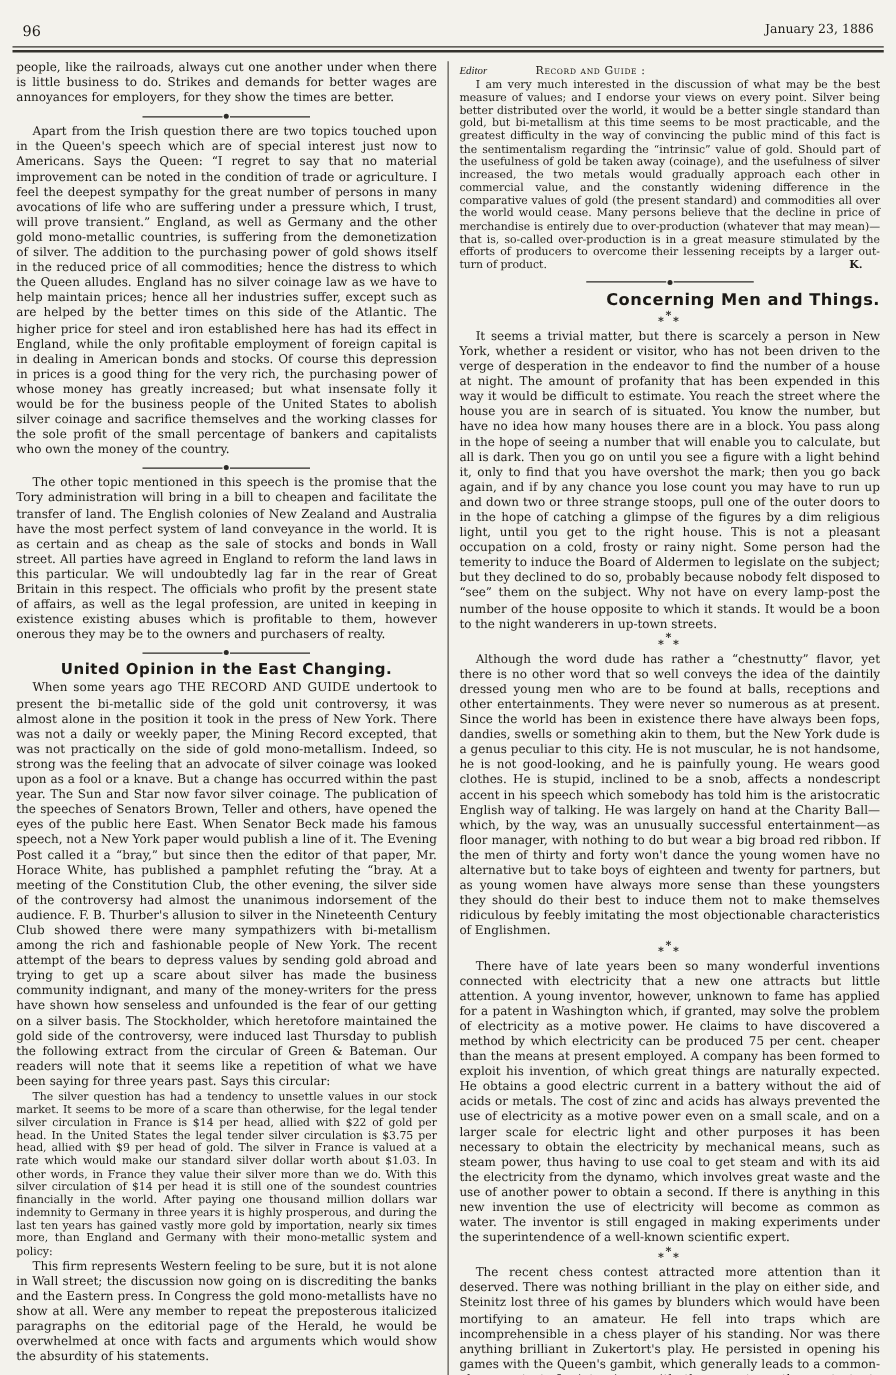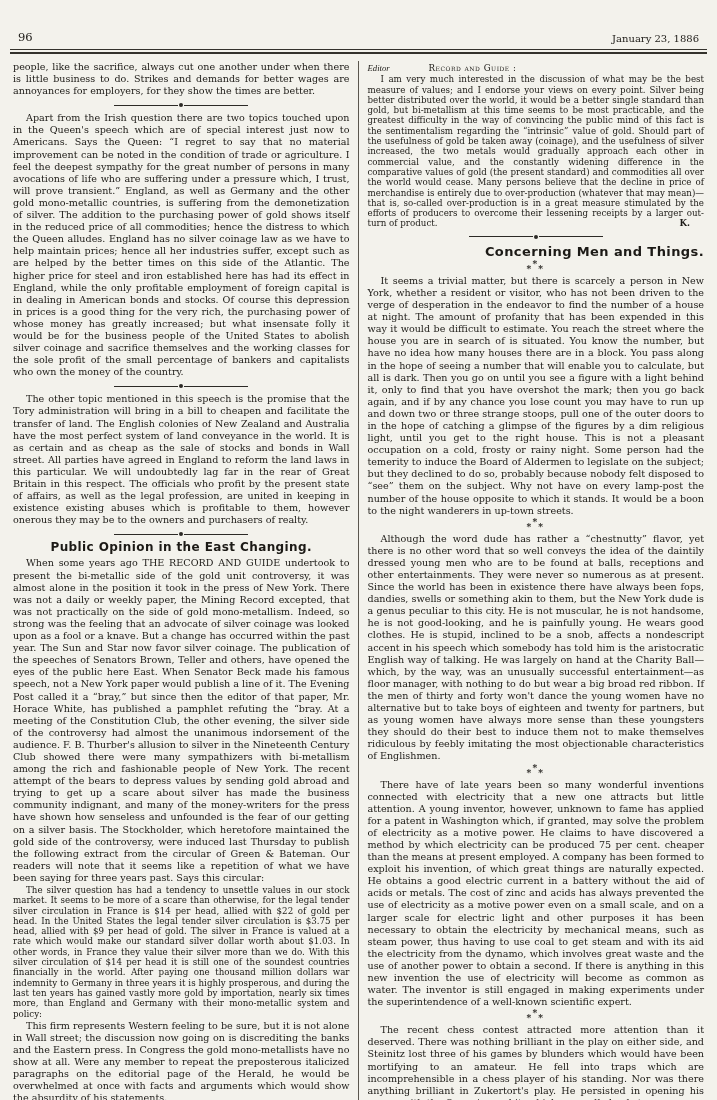--- a/index.html
+++ b/index.html
@@ -3,21 +3,21 @@
 <meta charset="utf-8">
 <style>
   html,body { margin:0; padding:0; background:#dddbd5; }
   .page {
     width:717px; height:1100px; margin:0 auto; overflow:hidden; position:relative;
     background:#f3f2ec;
     color:#1c1a16;
     font-family:"DejaVu Serif","Liberation Serif",serif;
   }
   
-  .header { display:flex; align-items:flex-end; justify-content:space-between; padding:18px 18px 3px 18px;margin-top:12px; }
+  .header { display:flex; align-items:flex-start; justify-content:space-between; padding:18px 18px 3px 18px; }
   .pageno { font-size:11.5px; width:90px; }
   .masthead { font-size:21px; letter-spacing:1px; text-align:center; flex:1; }
   .issue-date { font-size:10px; font-weight:normal; width:90px; text-align:right; }
   .head-rule { margin:2px 10px 0 10px; height:2px; border-top:1px solid #34322c; border-bottom:2px solid #34322c; }
   
   .columns { display:flex; padding:7px 13px 0 13px; height:1055px; overflow:hidden; }
   .col { width:339px; text-align:justify; font-size:9.6px; line-height:12.1px; }
   .col-left  { padding-right:8px; border-right:1px solid #5a564e; }
   .col-right { padding-left:9px; }
   p { margin:0 0 1px 0; }
@@ -49,21 +49,21 @@
   <div class="header">
     <div class="pageno">96</div>
     <div class="issue-date">January 23, 1886</div>
   </div>
   <div class="head-rule"></div>
 
   <div class="columns">
 
     <div class="col col-left">
 
-      <p>people, like the sacrifice, always cut one another under when there is little business to do.  Strikes and demands for better wages are annoyances for employers, for they show the times are better.</p>
+      <p>people, like the railroads, always cut one another under when there is little business to do.  Strikes and demands for better wages are annoyances for employers, for they show the times are better.</p>
 
       <div class="divider">
         <span class="dline"></span>
           <span class="ddot"></span>
           <span class="dline"></span>
       </div>
 
       <p class="ind">Apart from the Irish question there are two topics touched upon in the Queen's speech which are of special interest just now to Americans.  Says the Queen: “I regret to say that no material improvement can be noted in the condition of trade or agriculture. I feel the deepest sympathy for the great number of persons in many avocations of life who are suffering under a pressure which, I trust, will prove transient.”  England, as well as Germany and the other gold mono-metallic countries, is suffering from the demonetization of silver.  The addition to the purchasing power of gold shows itself in the reduced price of all commodities; hence the distress to which the Queen alludes.  England has no silver coinage law as we have to help maintain prices; hence all her industries suffer, except such as are helped by the better times on this side of the Atlantic.  The higher price for steel and iron established here has had its effect in England, while the only profitable employment of foreign capital is in dealing in American bonds and stocks.  Of course this depression in prices is a good thing for the very rich, the purchasing power of whose money has greatly increased; but what insensate folly it would be for the business people of the United States to abolish silver coinage and sacrifice themselves and the working classes for the sole profit of the small percentage of bankers and capitalists who own the money of the country.</p>
 
       <div class="divider">
@@ -73,21 +73,21 @@
       </div>
 
       <p class="ind">The other topic mentioned in this speech is the promise that the Tory administration will bring in a bill to cheapen and facilitate the transfer of land.  The English colonies of New Zealand and Australia have the most perfect system of land conveyance in the world.  It is as certain and as cheap as the sale of stocks and bonds in Wall street.  All parties have agreed in England to reform the land laws in this particular.  We will undoubtedly lag far in the rear of Great Britain in this respect.  The officials who profit by the present state of affairs, as well as the legal profession, are united in keeping in existence existing abuses which is profitable to them, however onerous they may be to the owners and purchasers of realty.</p>
 
       <div class="divider">
         <span class="dline"></span>
           <span class="ddot"></span>
           <span class="dline"></span>
       </div>
 
-      <div class="section-heading">Public Opinion in the East Changing.</div>
+      <div class="section-heading">United Opinion in the East Changing.</div>
 
       <p class="ind">When some years ago THE RECORD AND GUIDE undertook to present the bi-metallic side of the gold unit controversy, it was almost alone in the position it took in the press of New York.  There was not a daily or weekly paper, the Mining Record excepted, that was not practically on the side of gold mono-metallism.  Indeed, so strong was the feeling that an advocate of silver coinage was looked upon as a fool or a knave.  But a change has occurred within the past year.  The Sun and Star now favor silver coinage.  The publication of the speeches of Senators Brown, Teller and others, have opened the eyes of the public here East.  When Senator Beck made his famous speech, not a New York paper would publish a line of it.  The Evening Post called it a “bray,” but since then the editor of that paper, Mr. Horace White, has published a pamphlet refuting the “bray.  At a meeting of the Constitution Club, the other evening, the silver side of the controversy had almost the unanimous indorsement of the audience.  F. B. Thurber's allusion to silver in the Nineteenth Century Club showed there were many sympathizers with bi-metallism among the rich and fashionable people of New York. The recent attempt of the bears to depress values by sending gold abroad and trying to get up a scare about silver has made the business community indignant, and many of the money-writers for the press have shown how senseless and unfounded is the fear of our getting on a silver basis.  The Stockholder, which heretofore maintained the gold side of the controversy, were induced last Thursday to publish the following extract from the circular of Green &amp; Bateman.  Our readers will note that it seems like a repetition of what we have been saying for three years past. Says this circular:</p>
 
       <p class="small ind">The silver question has had a tendency to unsettle values in our stock market.  It seems to be more of a scare than otherwise, for the legal tender silver circulation in France is $14 per head, allied with $22 of gold per head. In the United States the legal tender silver circulation is $3.75 per head, allied with $9 per head of gold.  The silver in France is valued at a rate which would make our standard silver dollar worth about $1.03.  In other words, in France they value their silver more than we do.  With this silver circulation of $14 per head it is still one of the soundest countries financially in the world.  After paying one thousand million dollars war indemnity to Germany in three years it is highly prosperous, and during the last ten years has gained vastly more gold by importation, nearly six times more, than England and Germany with their mono-metallic system and policy:</p>
 
       <p class="ind">This firm represents Western feeling to be sure, but it is not alone in Wall street; the discussion now going on is discrediting the banks and the Eastern press.  In Congress the gold mono-metallists have no show at all.  Were any member to repeat the preposterous italicized paragraphs on the editorial page of the Herald, he would be overwhelmed at once with facts and arguments which would show the absurdity of his statements.</p>
 
     </div>
 
     <div class="col col-right">

